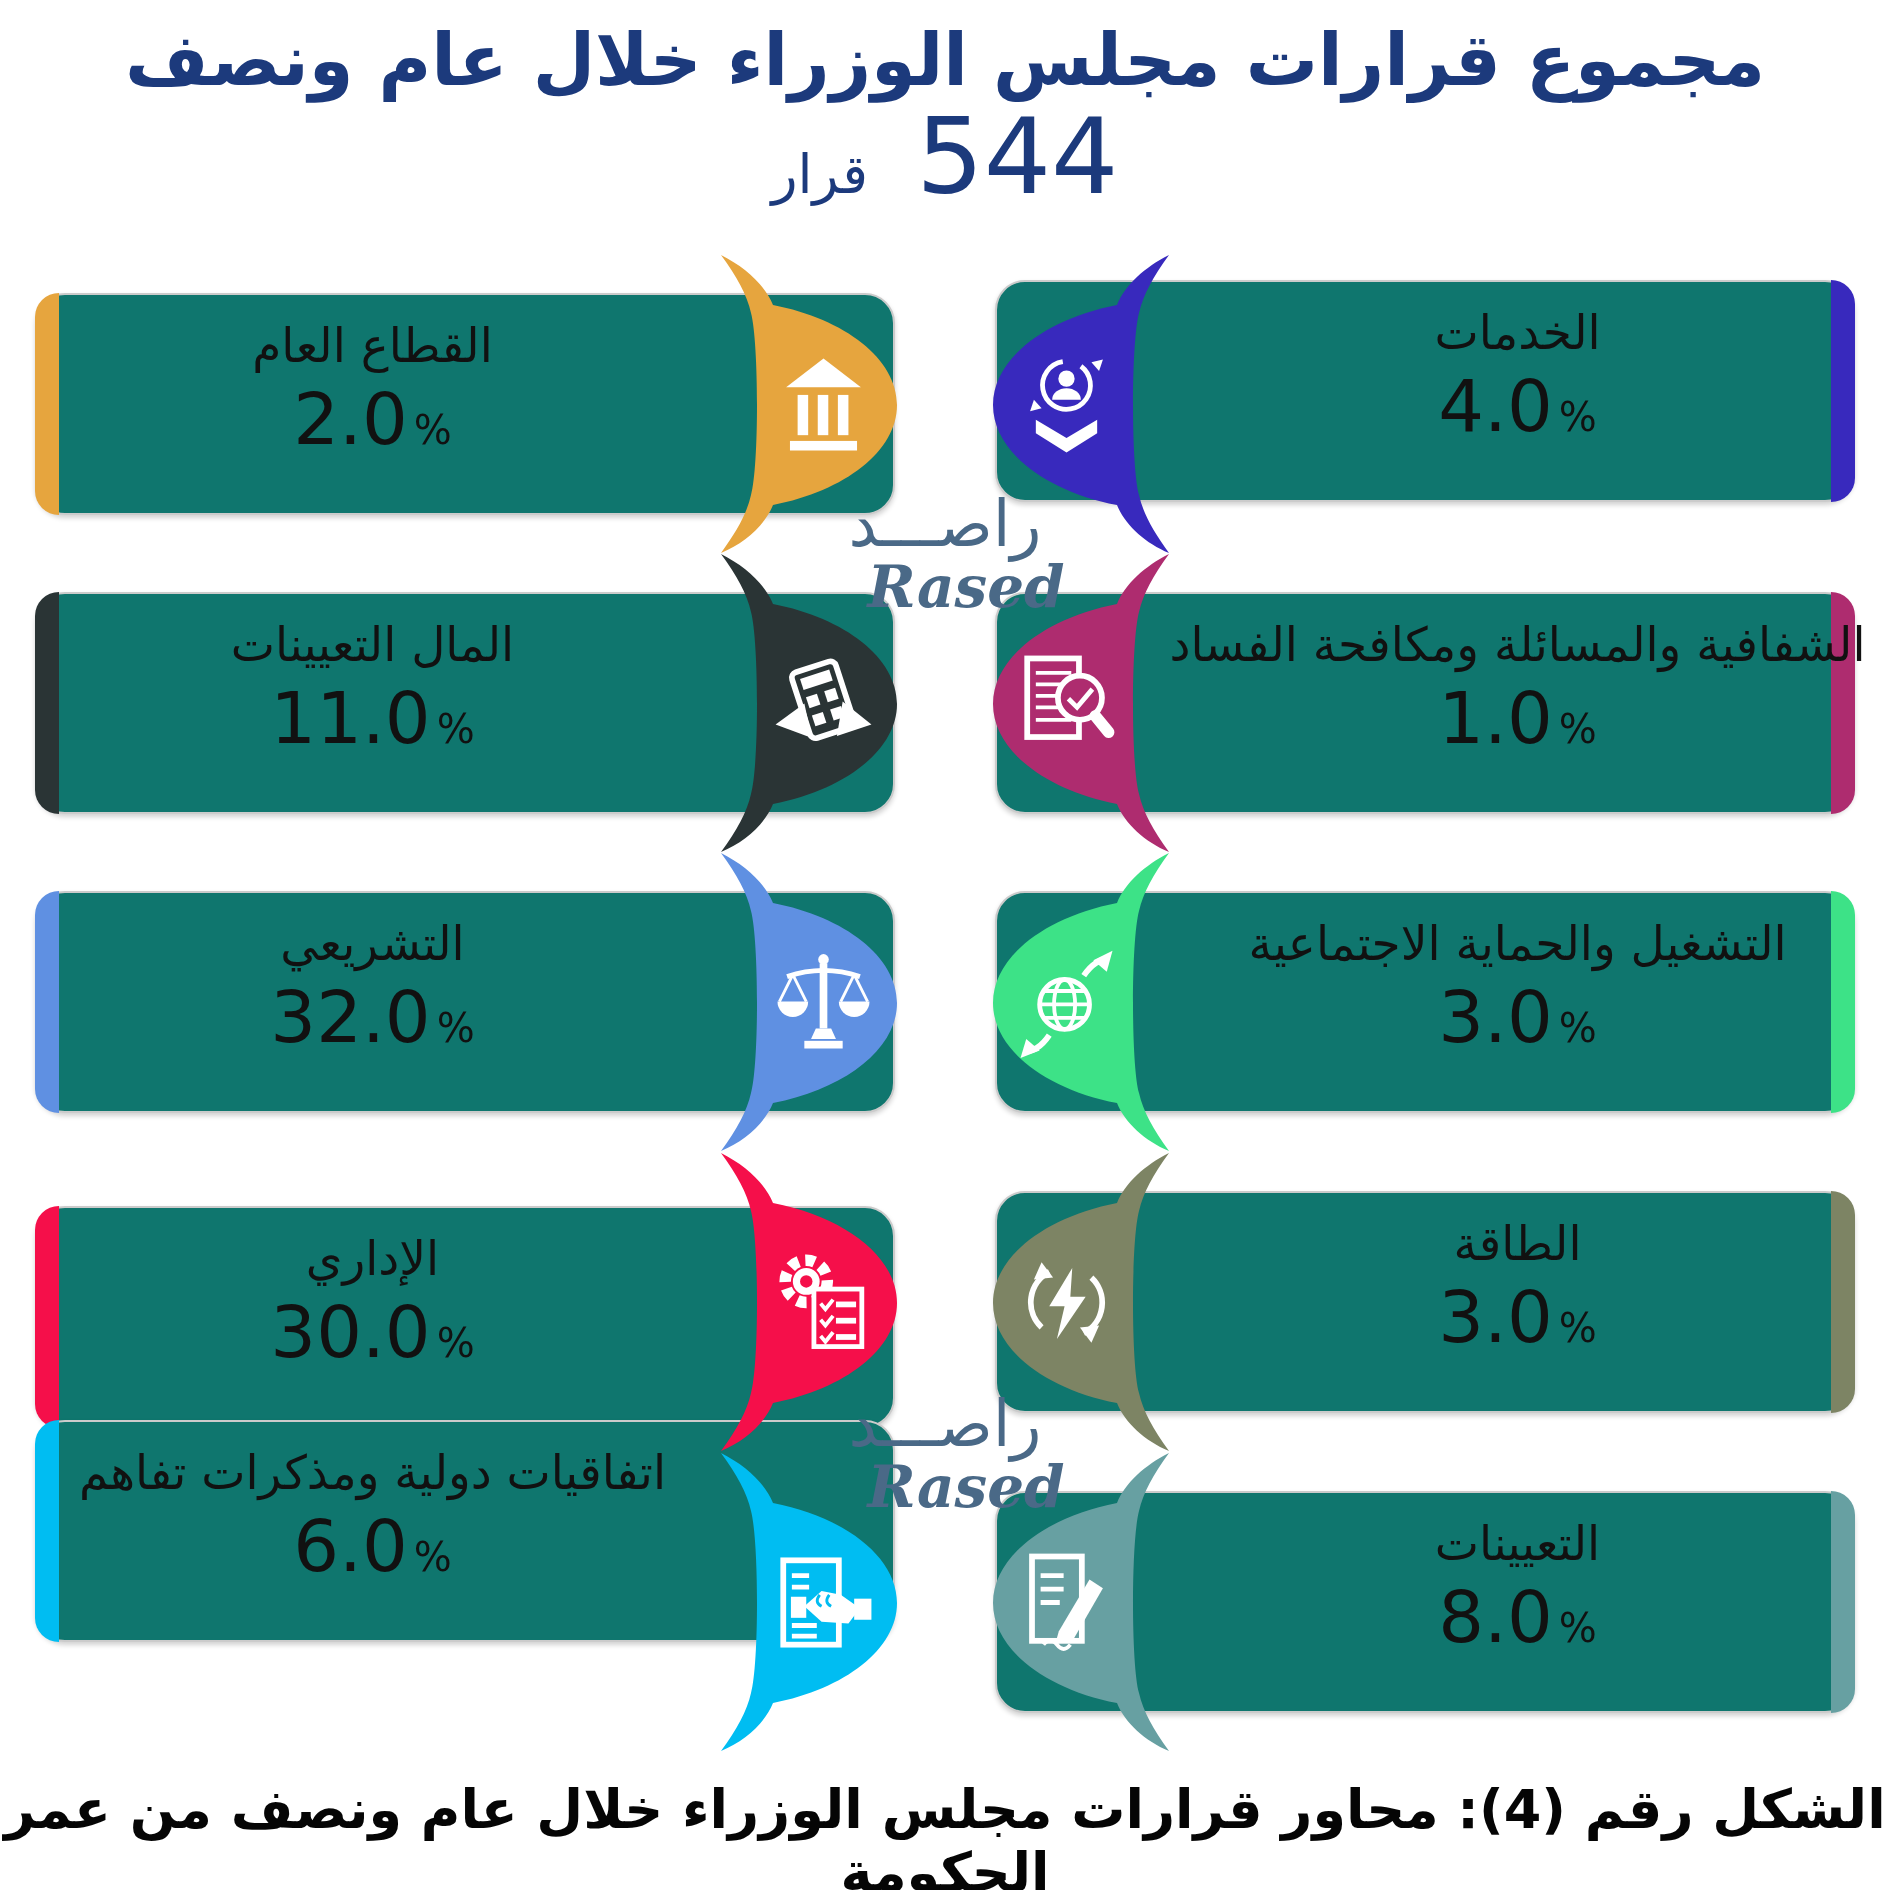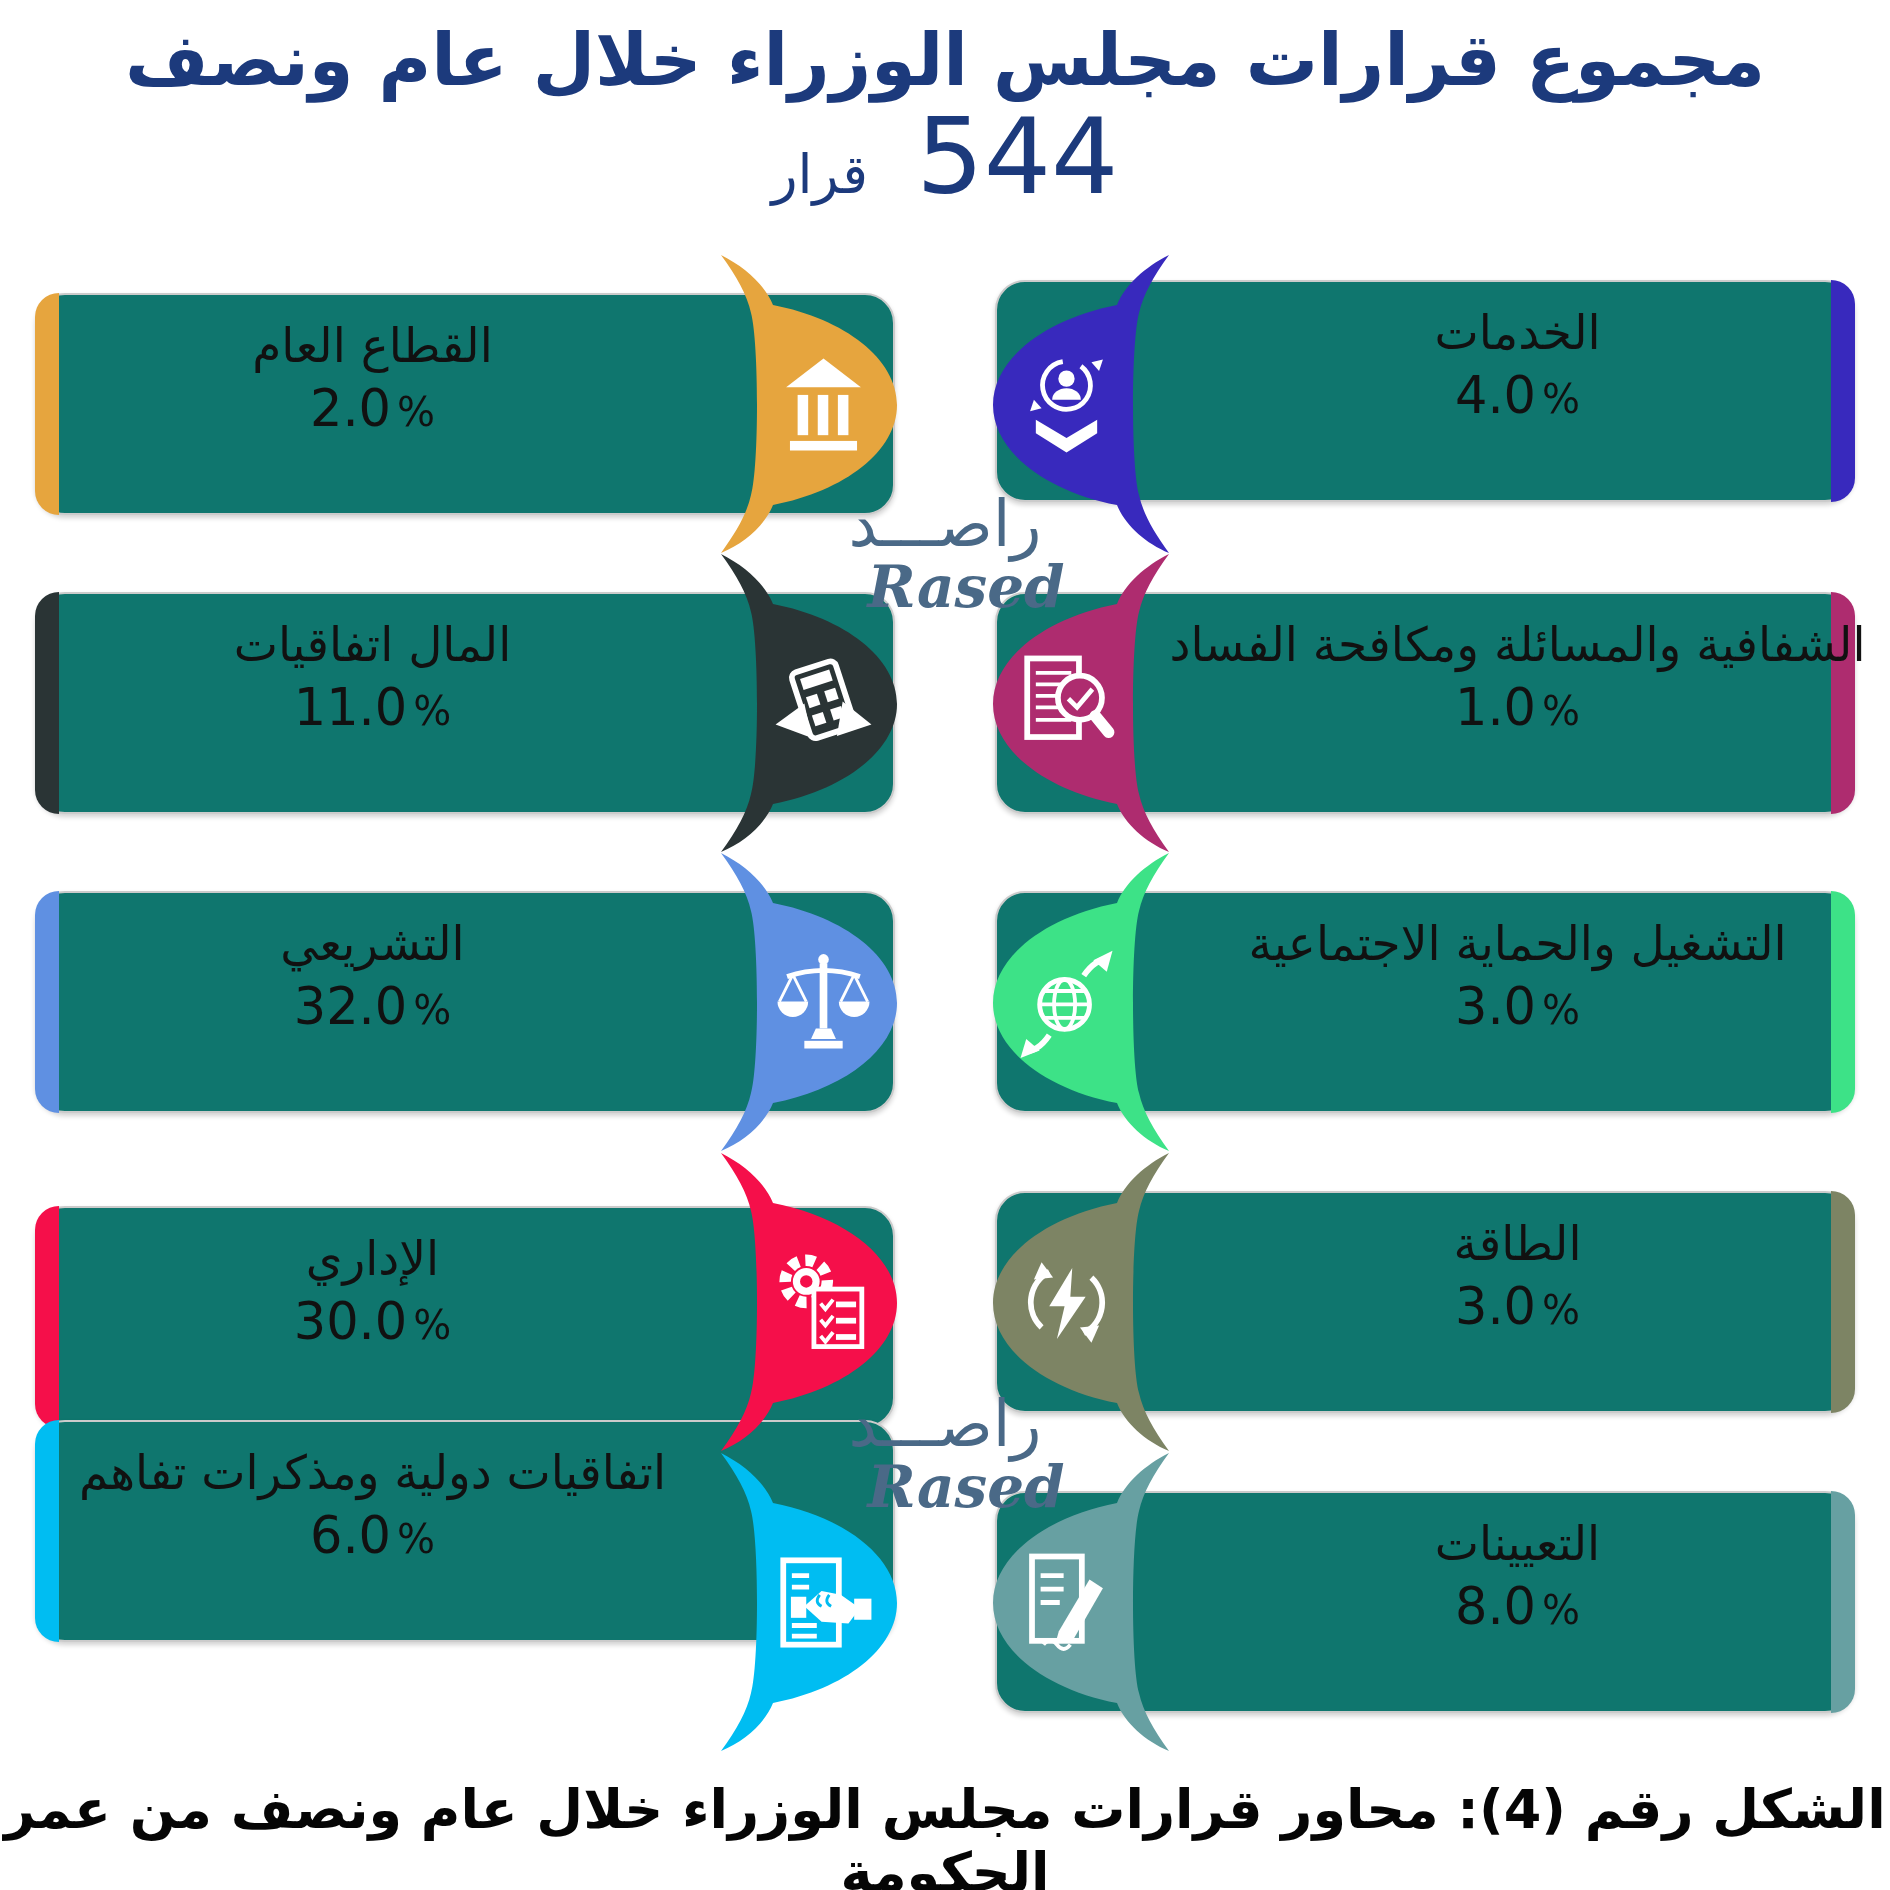--- a/index.html
+++ b/index.html
@@ -19,21 +19,21 @@
   .card.left{left:35px;}
   .card.right{left:995px;}
   .card.left .bar{left:-2px;border-radius:30px 0 0 30px;}
   .card.right .bar{right:-2px;border-radius:0 30px 30px 0;}
   .card .content{position:absolute;inset:0;display:flex;flex-direction:column;
         align-items:center;}
   .card.left .content{padding:0 240px 0 55px;}
   .card.right .content{padding:0 55px 0 240px;}
   .card .label{margin-top:24px;font-size:47px;color:#111;white-space:nowrap;line-height:1.15;}
   .card .pct{margin-top:10px;direction:ltr;display:flex;align-items:baseline;gap:6px;color:#111;}
-  .card .pct .num{font-size:51px;line-height:1;}
+  .card .pct .num{font-size:72px;line-height:1;}
   .card .pct .sym{font-size:40px;}
   
   .badge{position:absolute;width:222px;height:302px;z-index:3;}
   .badge svg.sil{position:absolute;inset:0;}
   .badge.left svg.sil{transform:scaleX(-1);}
   .badge .ic{position:absolute;top:94px;width:115px;height:115px;}
   .badge.right .ic{left:26px;}
   .badge.left .ic{right:26px;}
   
   .wm{position:absolute;left:0;width:100%;text-align:center;color:#4a6987;z-index:5;
@@ -119,21 +119,21 @@
    <rect x="19" y="13" width="54" height="82" fill="none" stroke="#fff" stroke-width="6"></rect>
    <path d="M28 28h37M28 40h37M28 52h37M28 64h37M28 77h37" stroke="#fff" stroke-width="4"></path>
    <circle cx="74" cy="54" r="23" fill="#ae2c6f" stroke="#fff" stroke-width="6"></circle>
    <path d="M62 55 l9 9 l16 -19" fill="none" stroke="#fff" stroke-width="5"></path>
    <path d="M90 73 L104 90" stroke="#fff" stroke-width="12" stroke-linecap="round"></path>
         </svg>
       </div>
       <div class="card left" style="top: 592px;">
         <div class="bar" style="background: rgb(42, 52, 53);"></div>
         <div class="content">
-          <div class="label">المال اتفاقيات</div>
+          <div class="label">المال التعيينات</div>
           <div class="pct">
             <span class="num">11.0</span>
             <span class="sym">%</span>
           </div>
         </div>
       </div>
       <div class="badge left" style="top: 552px; left: 685px;">
         <svg class="sil" width="222" height="302" viewBox="0 0 222 302">
           <path d="M 186 2 C 162 14 142 32 134 52 C 62 66 10 106 10 152 C 10 198 62 238 134 252 C 142 272 162 290 186 300 C 170 278 160 260 156 242 C 148 214 148 90 156 60 C 160 42 170 24 186 2 Z" fill="#2a3435"></path>
         </svg>

